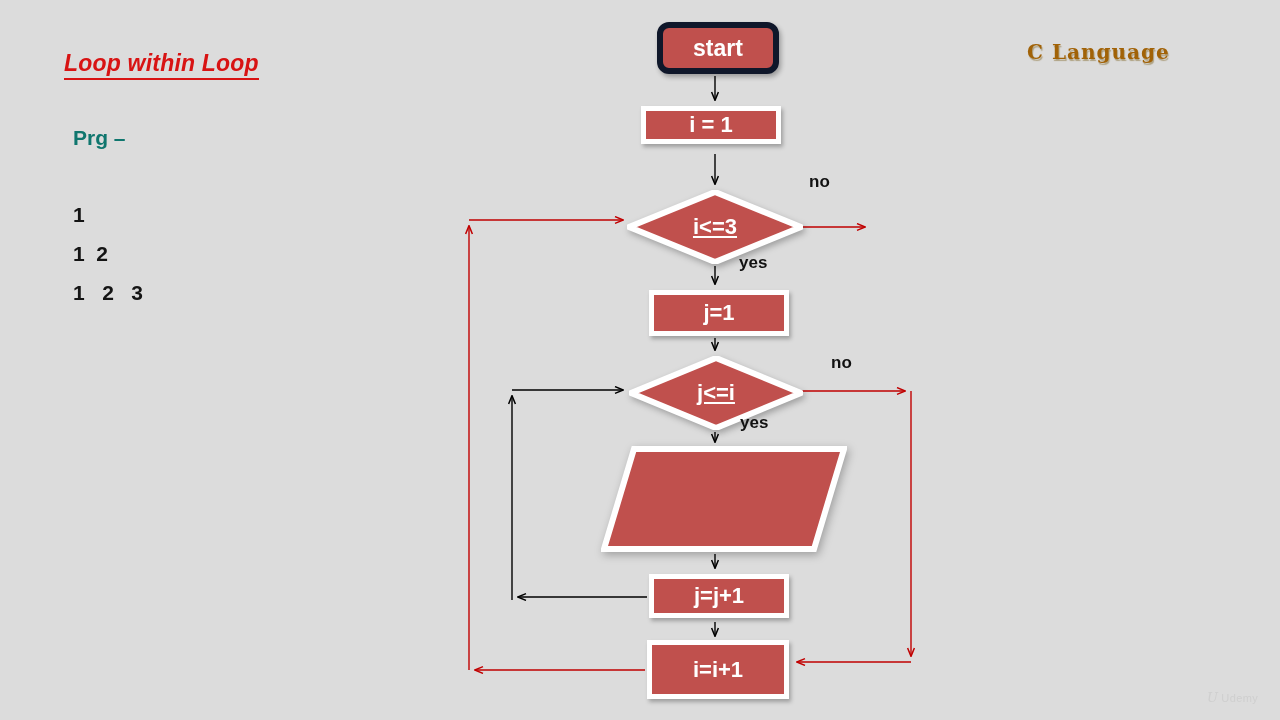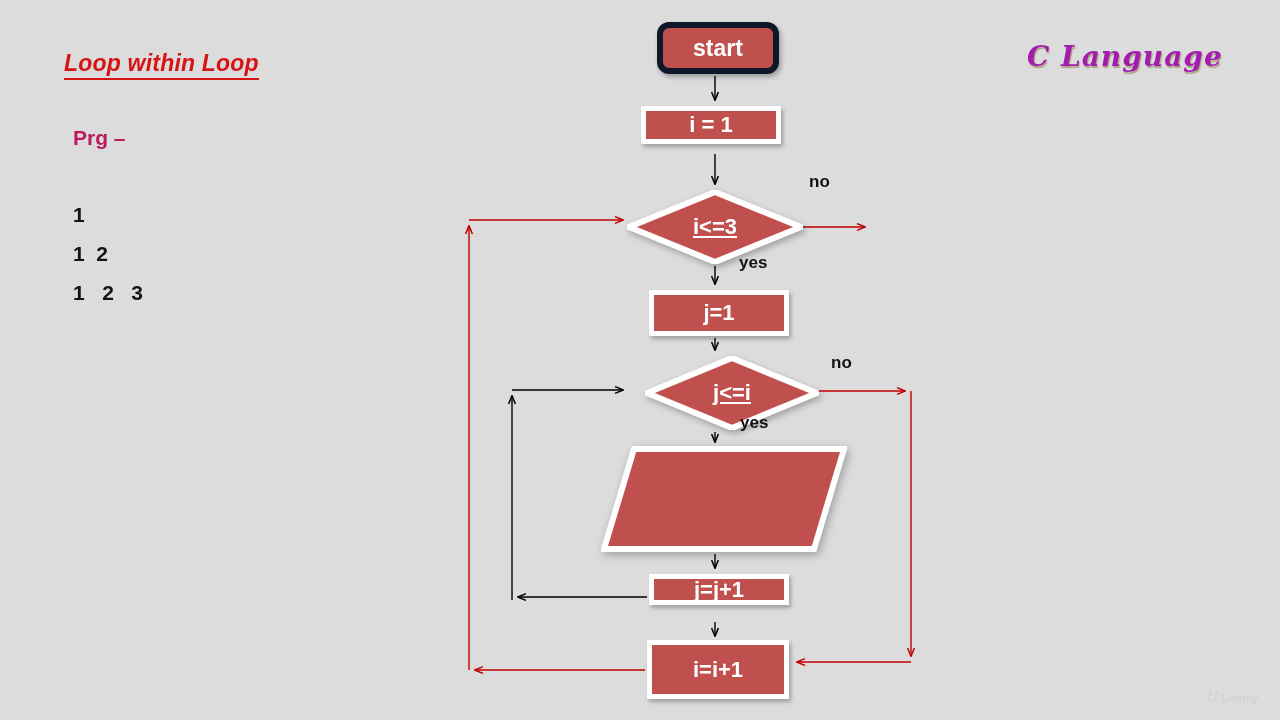--- a/index.html
+++ b/index.html
@@ -36,45 +36,44 @@
   .lesson-title .ul {
     border-bottom: 2.5px solid #d81313;
     padding-bottom: 2px;
   }
   .prg-label {
     position: absolute;
     left: 64px;
     top: 126px;
     font-size: 21px;
     font-weight: bold;
-    color: #be185d;
+    color: #0f766e;
     white-space: nowrap;
   }
   .out-line {
     position: absolute;
     left: 64px;
     font-size: 21px;
     font-weight: bold;
     color: #141414;
     white-space: pre;
   }
   .out-1 { top: 203px; }
   .out-2 { top: 242px; }
   .out-3 { top: 281px; }
 
   
   .brand {
     position: absolute;
     left: 1018px;
     top: 40px;
     font-family: "DejaVu Serif", serif;
-    font-size: 28px;
-    font-style: italic;
-    font-weight: bold;
-    color: #a21caf;
+    font-size: 20px;
+    font-weight: bold;
+    color: #a16207;
     text-shadow: 1px 2px 1px rgba(120,90,20,0.45);
     letter-spacing: 1px;
     white-space: nowrap;
   }
 
   .watermark {
     position: absolute;
     left: 1198px;
     top: 690px;
     font-size: 11px;
@@ -148,23 +147,23 @@
     position: relative;
     z-index: 2;
   }
 
   
   #n-start  { left: 648px; top: 22px;  width: 122px; height: 52px; font-size: 23px; }
   #n-i1     { left: 632px; top: 106px; width: 140px; height: 38px; }
   #n-cond-i { left: 618px; top: 190px; width: 176px; height: 74px; }
   #n-stop   { left: 862px; top: 204px; width: 122px; height: 52px; font-size: 23px; }
   #n-j1     { left: 640px; top: 290px; width: 140px; height: 46px; }
-  #n-cond-j { left: 636px; top: 356px; width: 174px; height: 74px; }
+  #n-cond-j { left: 620px; top: 356px; width: 174px; height: 74px; }
   #n-io     { left: 592px; top: 446px; width: 246px; height: 106px; }
-  #n-jinc   { left: 640px; top: 574px; width: 140px; height: 31px; }
+  #n-jinc   { left: 640px; top: 574px; width: 140px; height: 44px; }
   #n-iinc   { left: 638px; top: 640px; width: 142px; height: 59px; }
 
   
   .edge-label {
     position: absolute;
     font-size: 17px;
     font-weight: bold;
     color: #111111;
     z-index: 4;
     white-space: nowrap;

